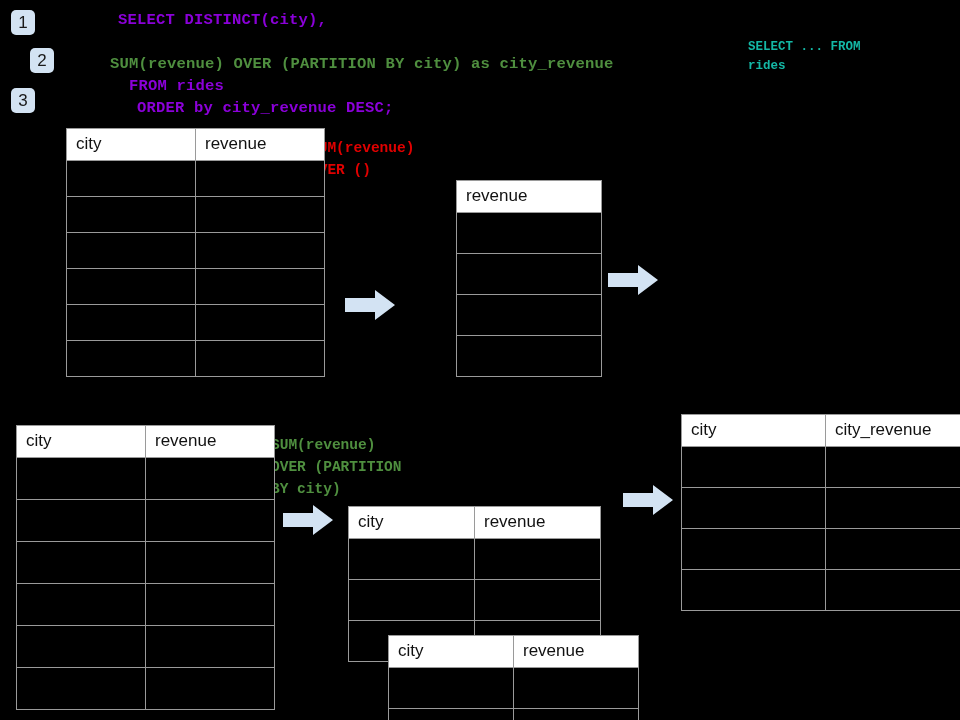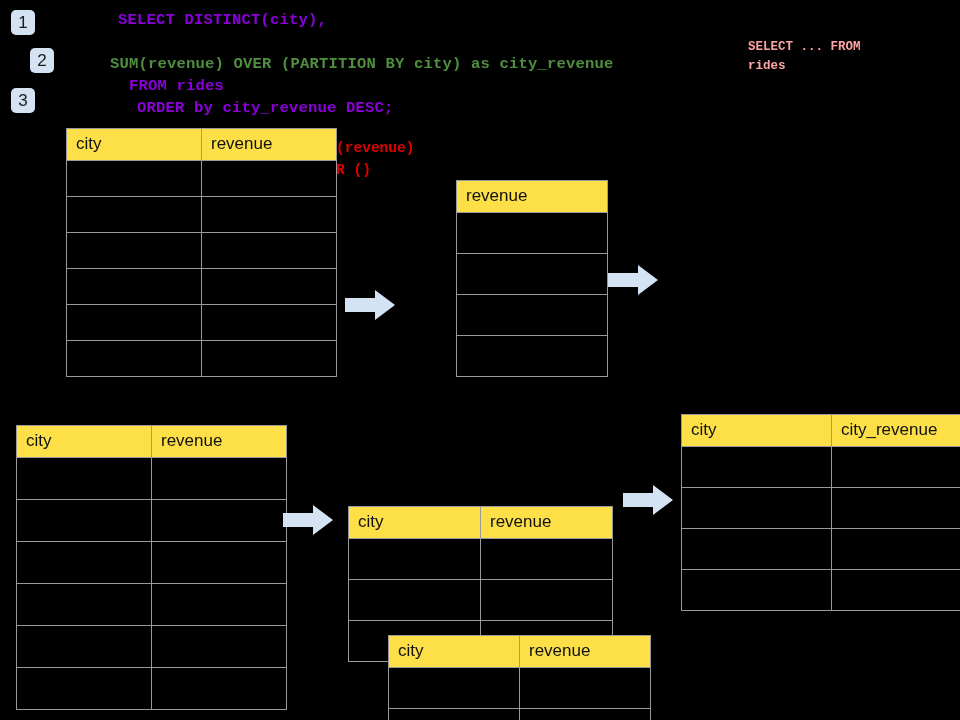--- a/index.html
+++ b/index.html
@@ -48,21 +48,21 @@
   .c-purple { color: #8b00d9; margin-left: 36px; }
   .c-red    { color: #e00000; }
   .c-green  { color: #4f8f3f; }
 
   .side-note {
     position: absolute;
     font-family: "Liberation Mono", monospace;
     font-size: 12.5px;
     font-weight: bold;
     line-height: 19px;
-    color: #fca5a5;
+    color: #14b8a6;
     white-space: pre;
   }
 
   
   .annot {
     position: absolute;
     font-family: "Liberation Mono", monospace;
     font-size: 14.5px;
     font-weight: bold;
     line-height: 22px;
@@ -77,27 +77,27 @@
     border-collapse: collapse;
     background: #000000;
     table-layout: fixed;
   }
   .tbl td, .tbl th {
     border: 1px solid #9a9a9a;
     padding: 0;
     margin: 0;
   }
   .tbl th {
-    background: #fde047;
+    background: #ffffff;
     color: #111111;
     font-family: "Liberation Sans", sans-serif;
     font-weight: normal;
     font-size: 17px;
     text-align: left;
-    padding: 5px 6px 6px 9px;
+    padding: 5px 0 6px 9px;
   }
   .tbl td {
     background: #000000;
   }
 
   
   .arrow {
     position: absolute;
   }
   .arrow svg { display: block; }
@@ -114,20 +114,23 @@
   <div class="code c-purple" style="left:82px; top:11px;">SELECT DISTINCT(city),</div>
   <div class="code c-green" style="left:72px; top:55px;">    SUM(revenue) OVER (PARTITION BY city) as city_revenue</div>
   <div class="code c-purple" style="left:74px; top:77px;">  FROM rides</div>
   <div class="code c-purple" style="left:82px; top:99px;">  ORDER by city_revenue DESC;</div>
 
   <div class="side-note" style="left:748px; top:38px;">SELECT ... FROM
 rides</div>
 
   <div class="annot red" style="left:310px; top:137px;">SUM(revenue)
 OVER ()</div>
+  <div class="annot green" style="left:271px; top:434px;">SUM(revenue)
+OVER (PARTITION
+BY city)</div>
 
   <table class="tbl" style="left:66px; top:128px; width:238px;">
     <thead>
       <tr>
         <th style="width:119px;">city</th>
         <th style="width:119px;">revenue</th>
       </tr>
     </thead>
     <tbody>
       <tr>

